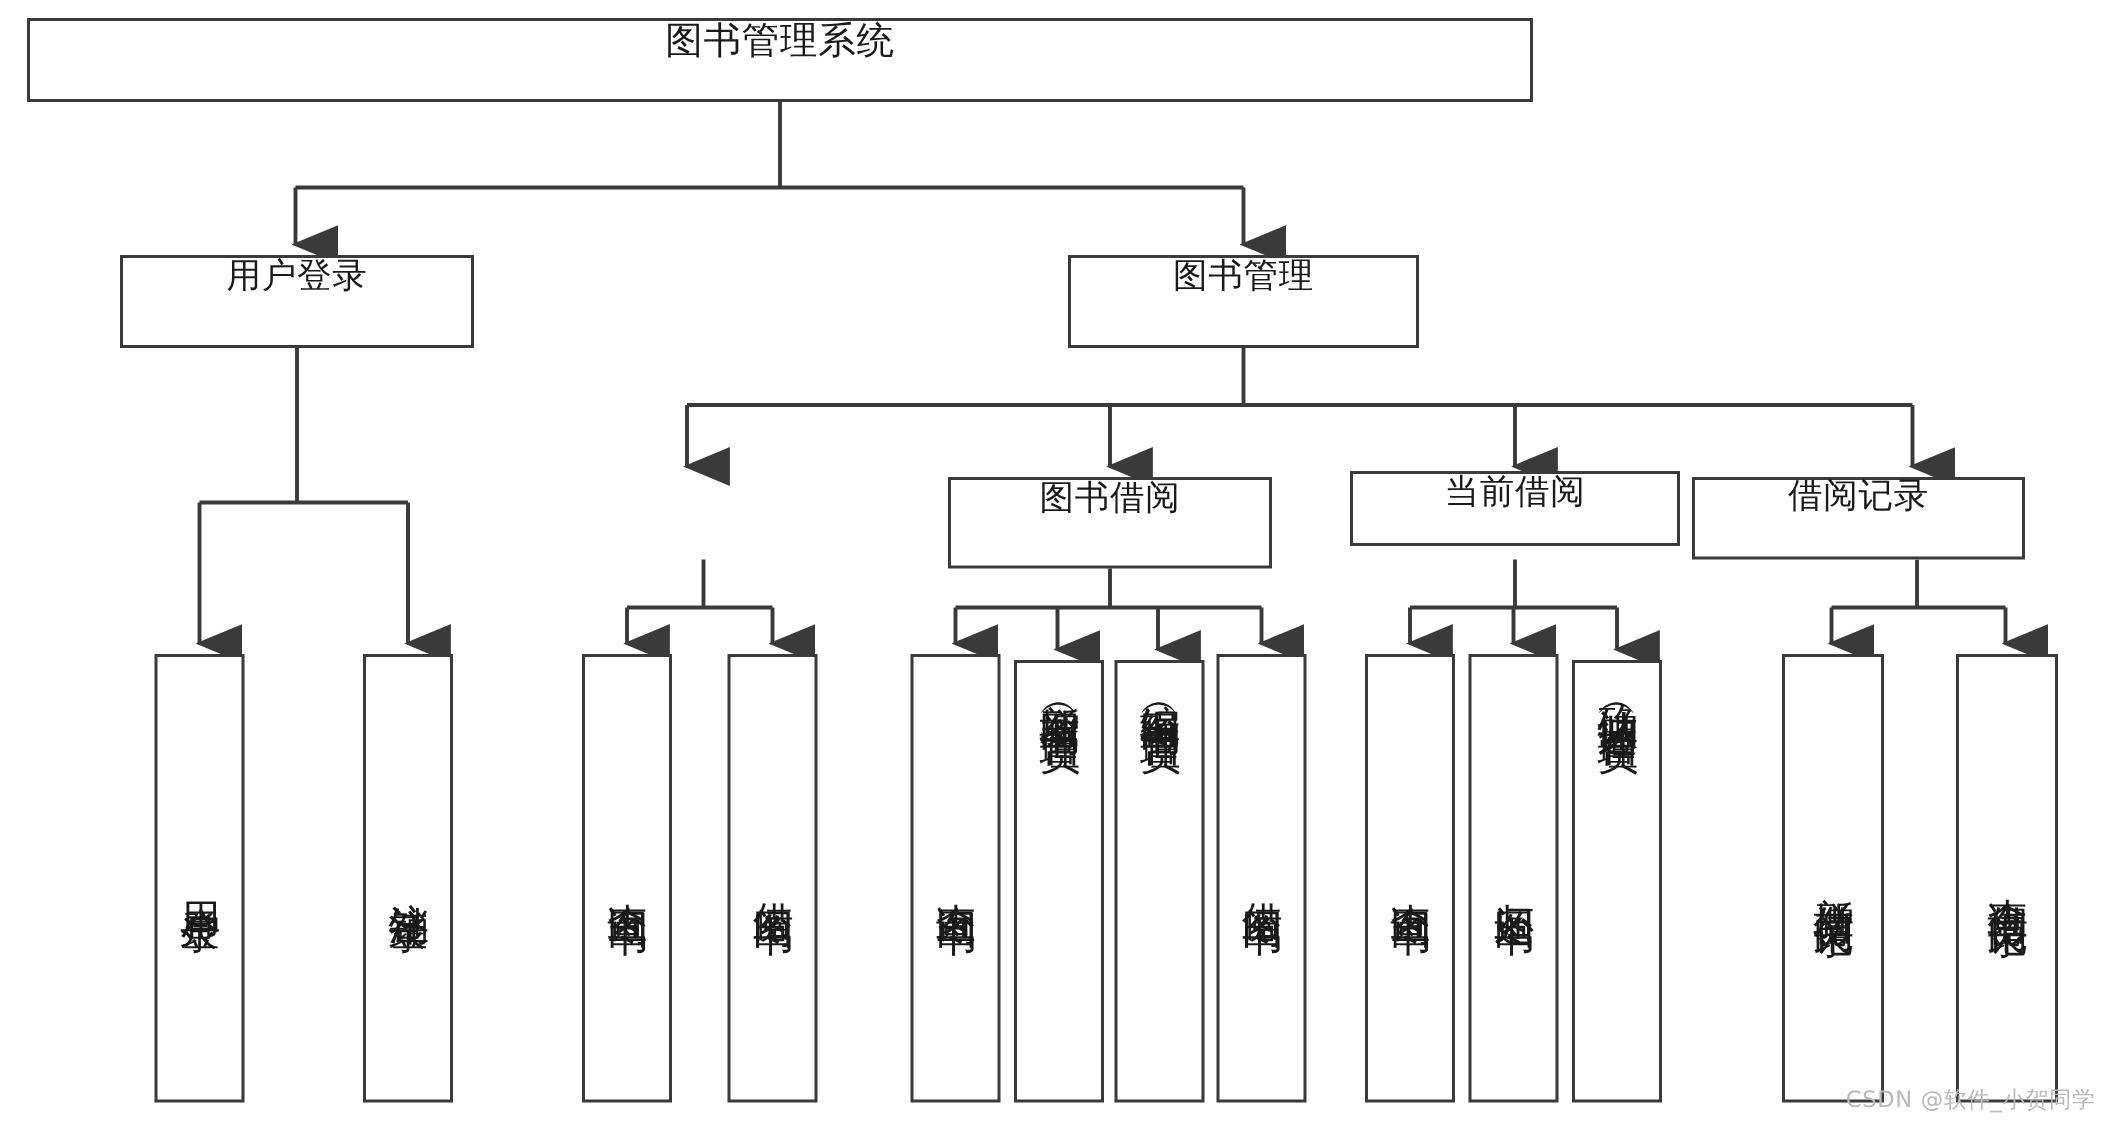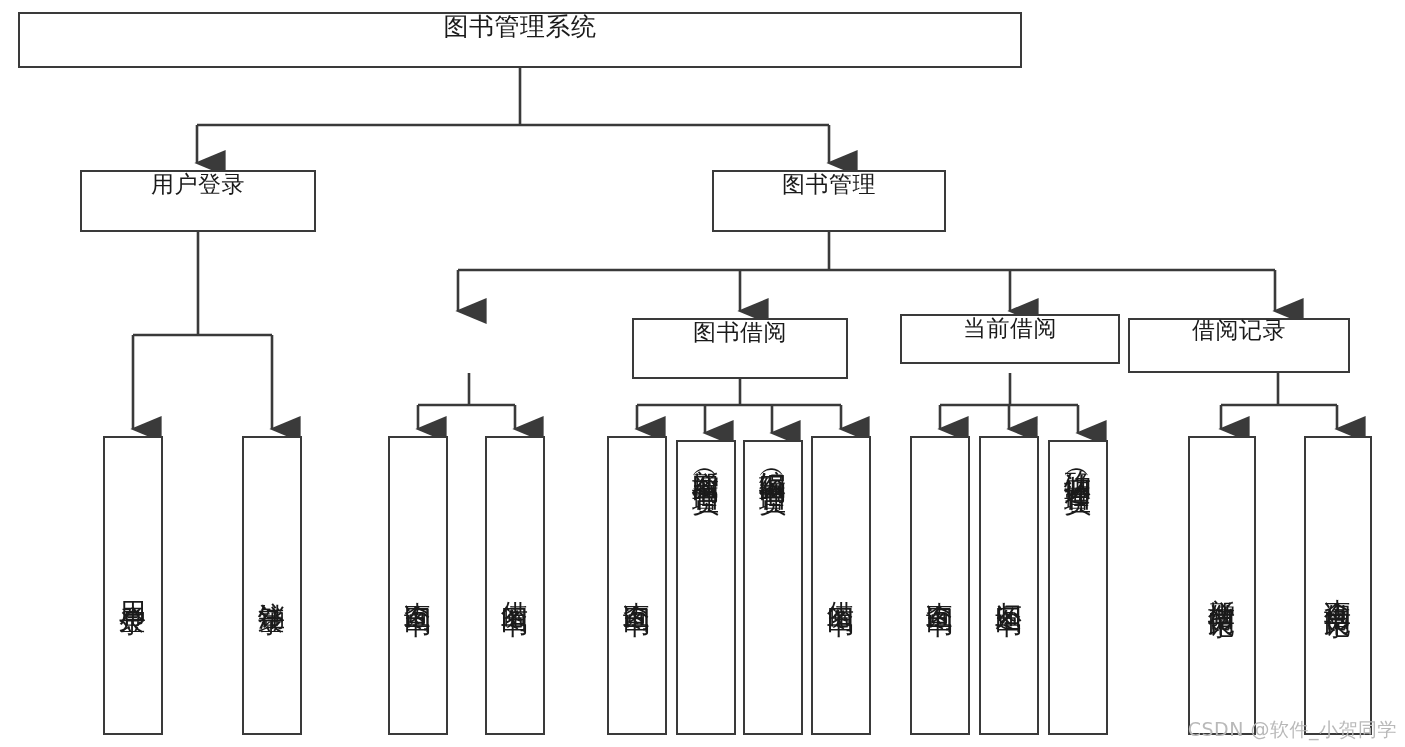--- a/index.html
+++ b/index.html
@@ -69,21 +69,21 @@
     padding-top: 6px;
   }
   .leaf.mid {
     align-items: center;
     padding-top: 0;
   }
   .watermark {
     position: absolute;
     right: 8px;
     bottom: 4px;
-    font-size: 19px;
+    font-size: 15px;
     color: #b9b9b9;
     white-space: nowrap;
     letter-spacing: 0.5px;
     margin-left: 40px;
   }
 </style>
 </head>
 <body>
 
 <div id="canvas">

